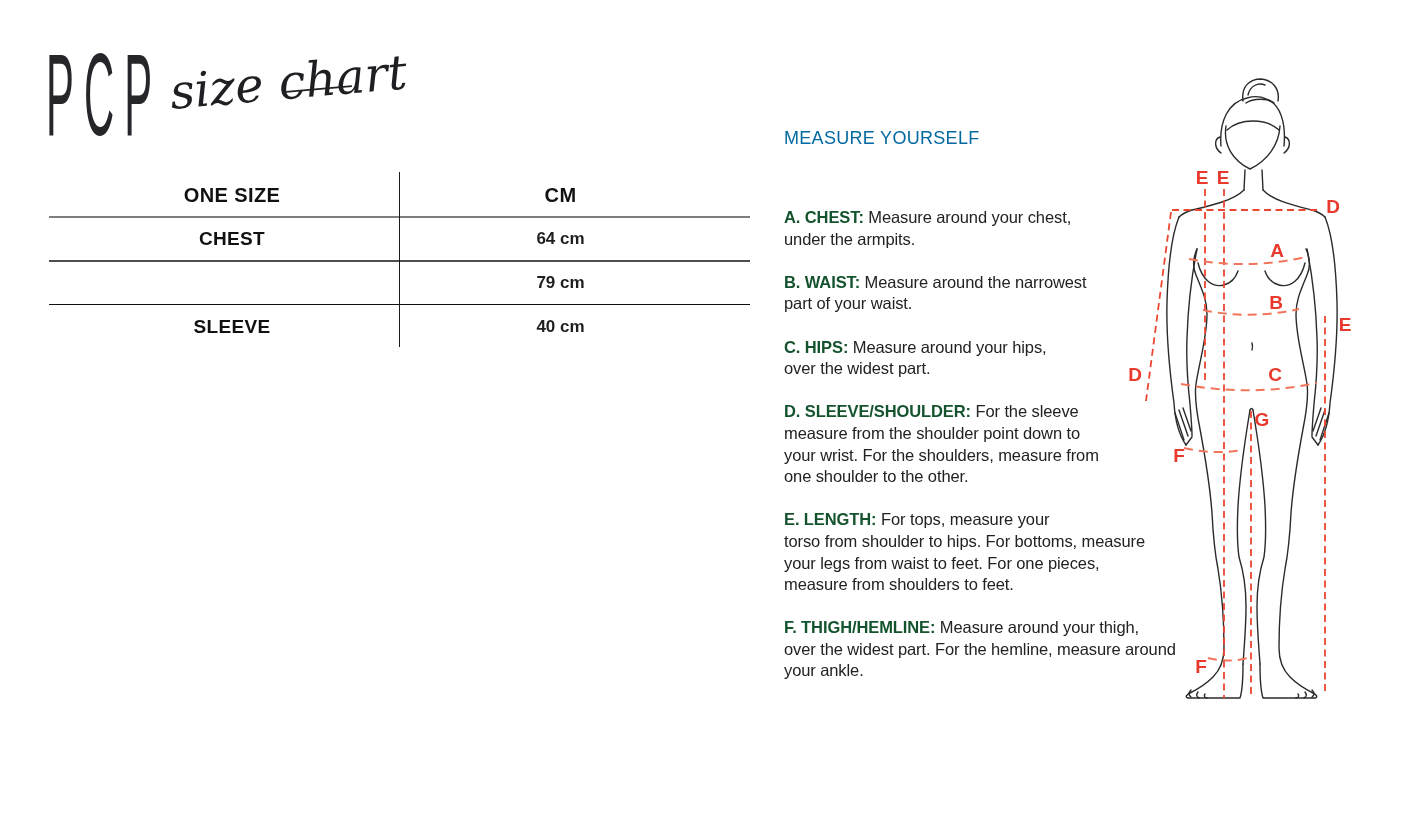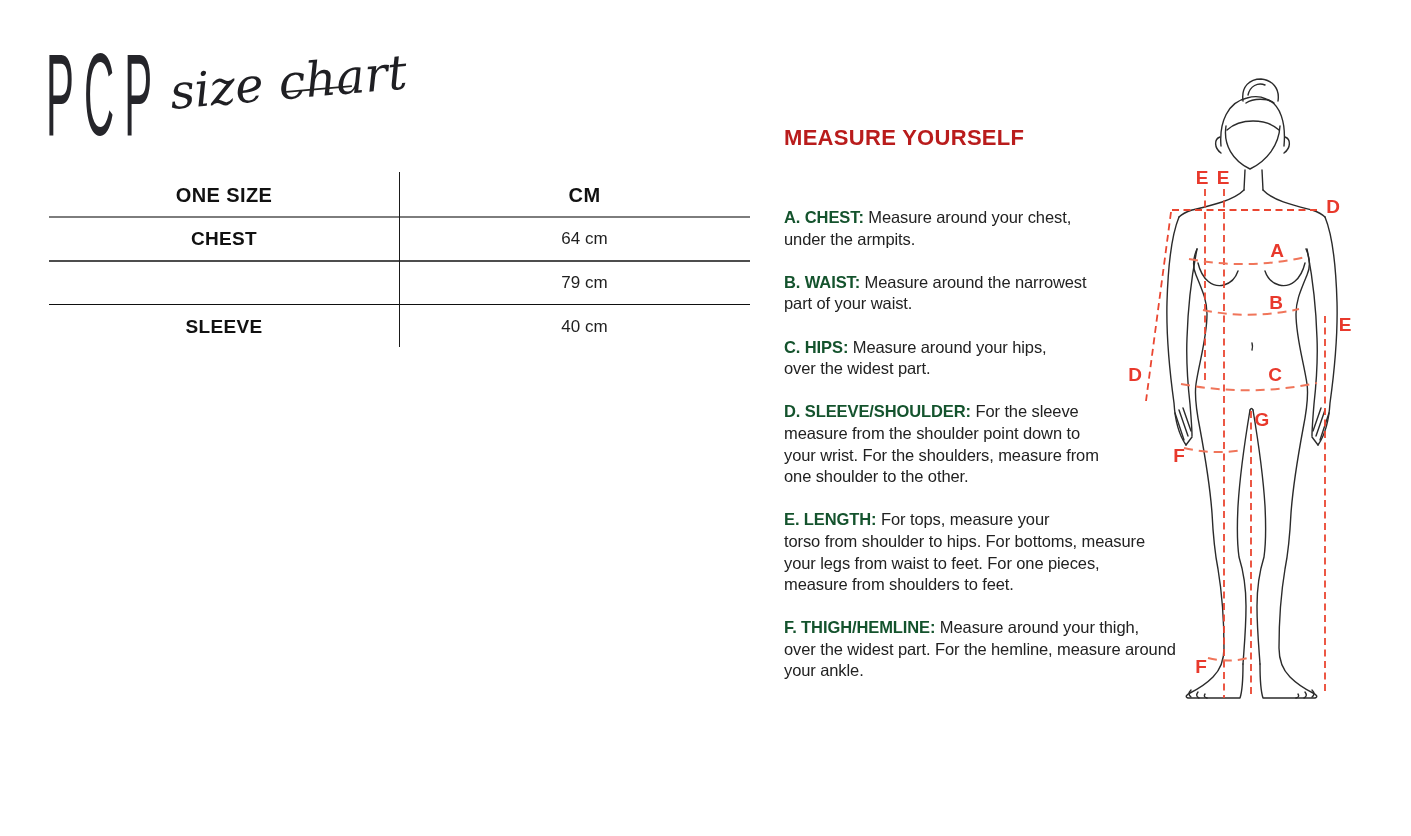--- a/index.html
+++ b/index.html
@@ -34,31 +34,31 @@
   .size-table { position:absolute; left:49px; top:172px; width:701px; height:176px; }
   .st-line { position:absolute; left:0; width:701px; }
   .st-line-1 { top:43.5px; height:2.5px; background:#7d7d7d; }
   .st-line-2 { top:87.5px; height:2px;   background:#4e4e4e; }
   .st-line-3 { top:131.5px; height:1.5px; background:#0f0f0f; }
   .st-vline  { position:absolute; left:349.5px; top:0; width:1.5px; height:175px; background:#1a1a1a; }
   .st-cell {
     position:absolute; height:43px; display:flex; align-items:center; justify-content:center;
     color:#111;
   }
-  .st-col1 { left:0; width:350px;text-align:right; }
-  .st-col2 { left:360px; width:351px;text-align:center; }
+  .st-col1 { left:8px; width:350px;text-align:right; }
+  .st-col2 { left:336px; width:351px;text-align:center; }
   .st-head { font-size:20px; font-weight:700; letter-spacing:0.4px; top:2px; }
   .st-label { font-size:19px; font-weight:700; letter-spacing:0.3px; }
-  .st-value { font-size:17px; font-weight:400; color:#1f1f1f; }
+  .st-value { font-size:17px; font-weight:700; color:#1f1f1f; }
   .st-r1 { top:45px; } .st-r2 { top:89px; } .st-r3 { top:133px; }
 
   
   .measure { position:absolute; left:784px; top:127px; width:510px; }
   .measure h2 {
-    font-size:22px; font-weight:700; letter-spacing:0.3px; line-height:22px; color:#b91c1c;
+    font-size:18px; font-weight:400; letter-spacing:0.3px; line-height:22px; color:#0369a1;
   }
   .m-sections { margin-top:58px; }
   .m-sections p {
     width:500px; font-size:16.5px; line-height:21.6px; letter-spacing:-0.1px;
     color:#222; margin:0 0 21.6px 0;
   }
   .m-sections b { font-weight:700; color:#14532d; }
 
   
   .figure-svg { position:absolute; left:1120px; top:75px; }

